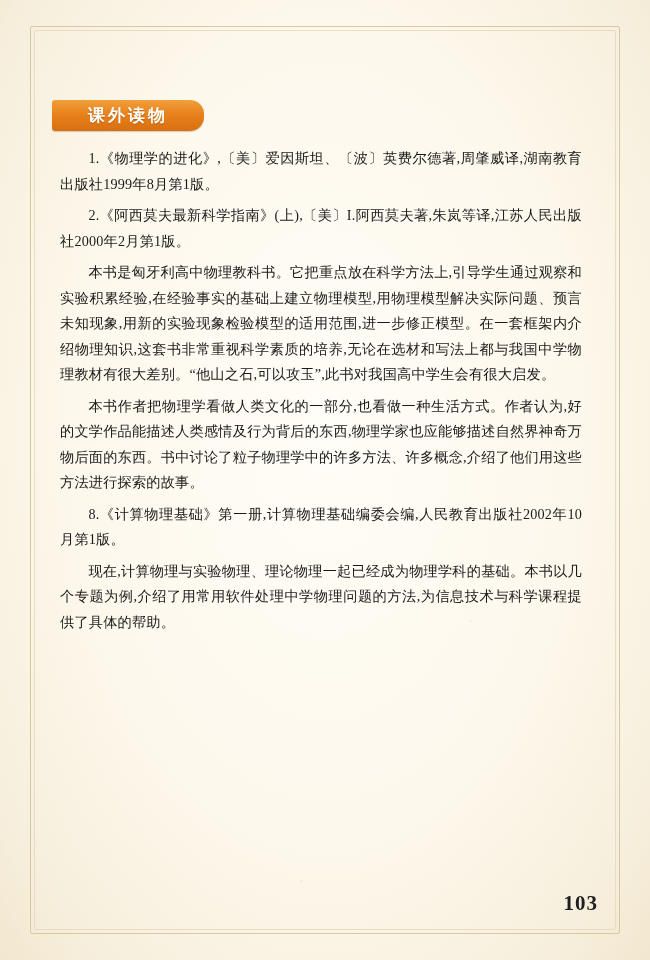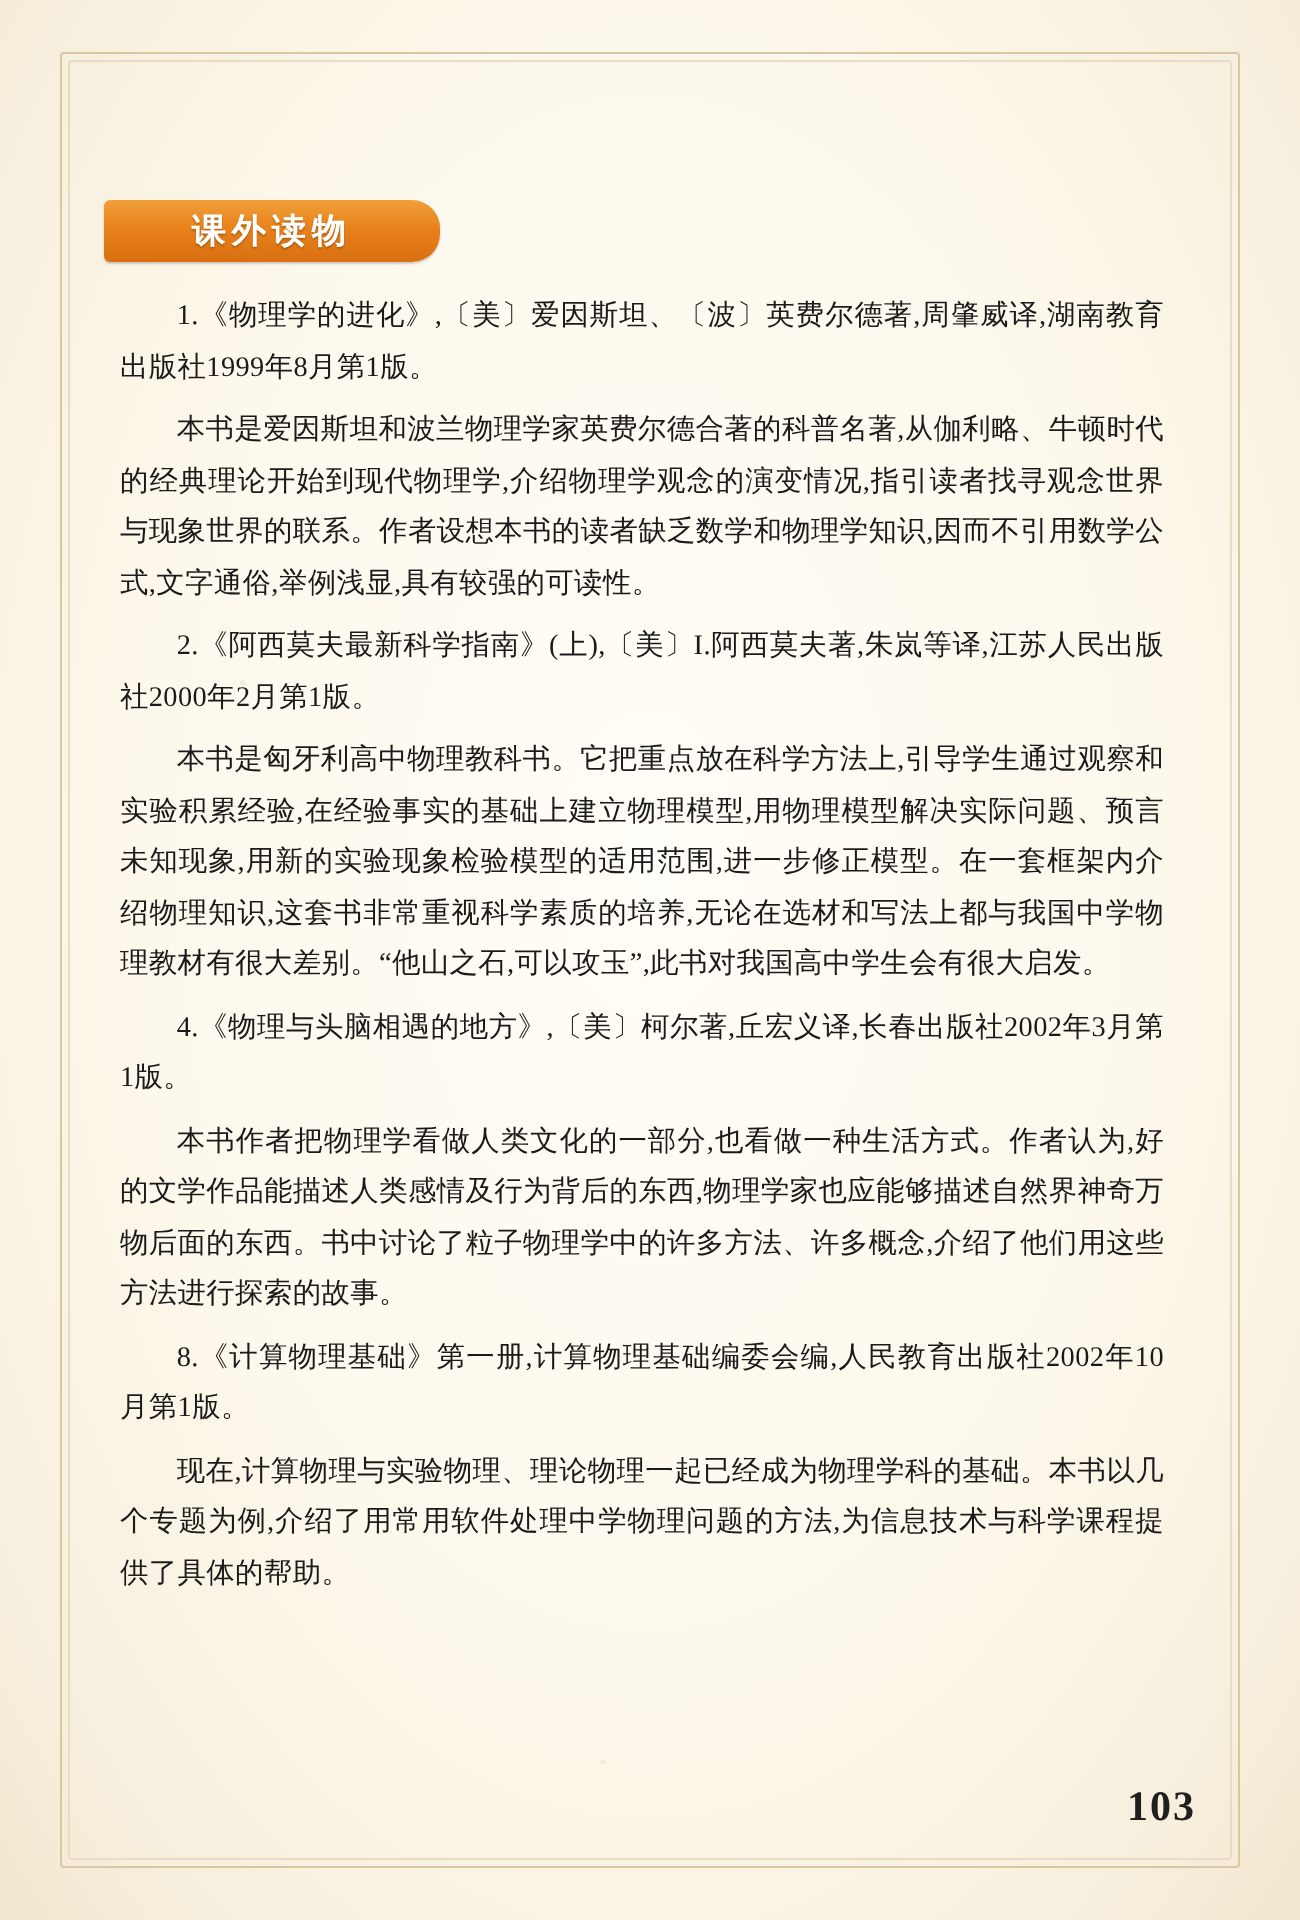--- a/index.html
+++ b/index.html
@@ -41,21 +41,20 @@
     border-color: #e8ddc2;
   }
 
   
   .banner {
     position: absolute;
     left: 52px;
     top: 100px;
     width: 152px;
     height: 31px;
-    padding-left: 16px;
   }
   .banner-bg {
     position: absolute;
     inset: 0;
     background: linear-gradient(to bottom, #f0a03a 0%, #e8821c 45%, #d96f10 100%);
     border-radius: 3px 14px 14px 3px;
     box-shadow: 0 1px 1px rgba(0,0,0,0.18);
   }
   .banner-label {
     position: absolute;
@@ -122,24 +121,22 @@
   <div class="speck" style="left:470px; top:620px; width:2px; height:2px;"></div>
   <div class="speck" style="left:300px; top:880px; width:3px; height:2px;"></div>
 
   <div class="banner">
     <div class="banner-bg"></div>
     <div class="banner-label">课外读物</div>
   </div>
 
   <div class="content">
     <p class="indent">1.《物理学的进化》,〔美〕爱因斯坦、〔波〕英费尔德著,周肇威译,湖南教育出版社1999年8月第1版。</p>
-    <p class="indent">本书是爱因斯坦和波兰物理学家英费尔德合著的科普名著,从伽利略、牛顿时代的经典理论开始到现代物理学,介绍物理学观念的演变情况,指引读者找寻观念世界与现象世界的联系。作者设想本书的读者缺乏数学和物理学知识,因而不引用数学公式,文字通俗,举例浅显,具有较强的可读性。</p>
     <p class="indent">2.《阿西莫夫最新科学指南》(上),〔美〕I.阿西莫夫著,朱岚等译,江苏人民出版社2000年2月第1版。</p>
     <p class="indent">本书是匈牙利高中物理教科书。它把重点放在科学方法上,引导学生通过观察和实验积累经验,在经验事实的基础上建立物理模型,用物理模型解决实际问题、预言未知现象,用新的实验现象检验模型的适用范围,进一步修正模型。在一套框架内介绍物理知识,这套书非常重视科学素质的培养,无论在选材和写法上都与我国中学物理教材有很大差别。“他山之石,可以攻玉”,此书对我国高中学生会有很大启发。</p>
-    <p class="indent">4.《物理与头脑相遇的地方》,〔美〕柯尔著,丘宏义译,长春出版社2002年3月第1版。</p>
     <p class="indent">本书作者把物理学看做人类文化的一部分,也看做一种生活方式。作者认为,好的文学作品能描述人类感情及行为背后的东西,物理学家也应能够描述自然界神奇万物后面的东西。书中讨论了粒子物理学中的许多方法、许多概念,介绍了他们用这些方法进行探索的故事。</p>
     <p class="indent">8.《计算物理基础》第一册,计算物理基础编委会编,人民教育出版社2002年10月第1版。</p>
     <p class="indent">现在,计算物理与实验物理、理论物理一起已经成为物理学科的基础。本书以几个专题为例,介绍了用常用软件处理中学物理问题的方法,为信息技术与科学课程提供了具体的帮助。</p>
 
   </div>
 
   <div class="page-number">103</div>
 
 </div>
 

